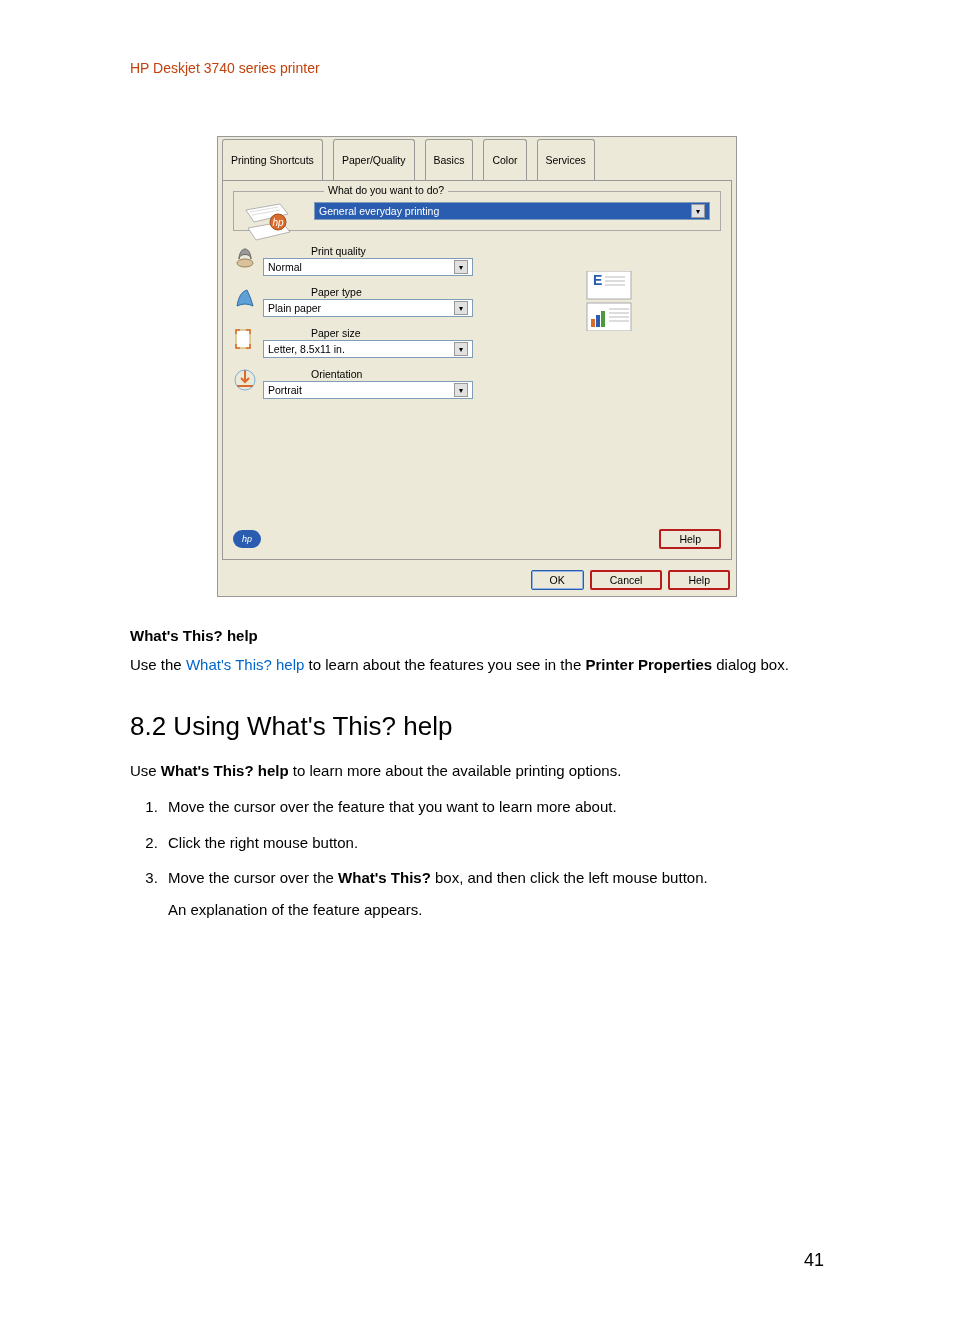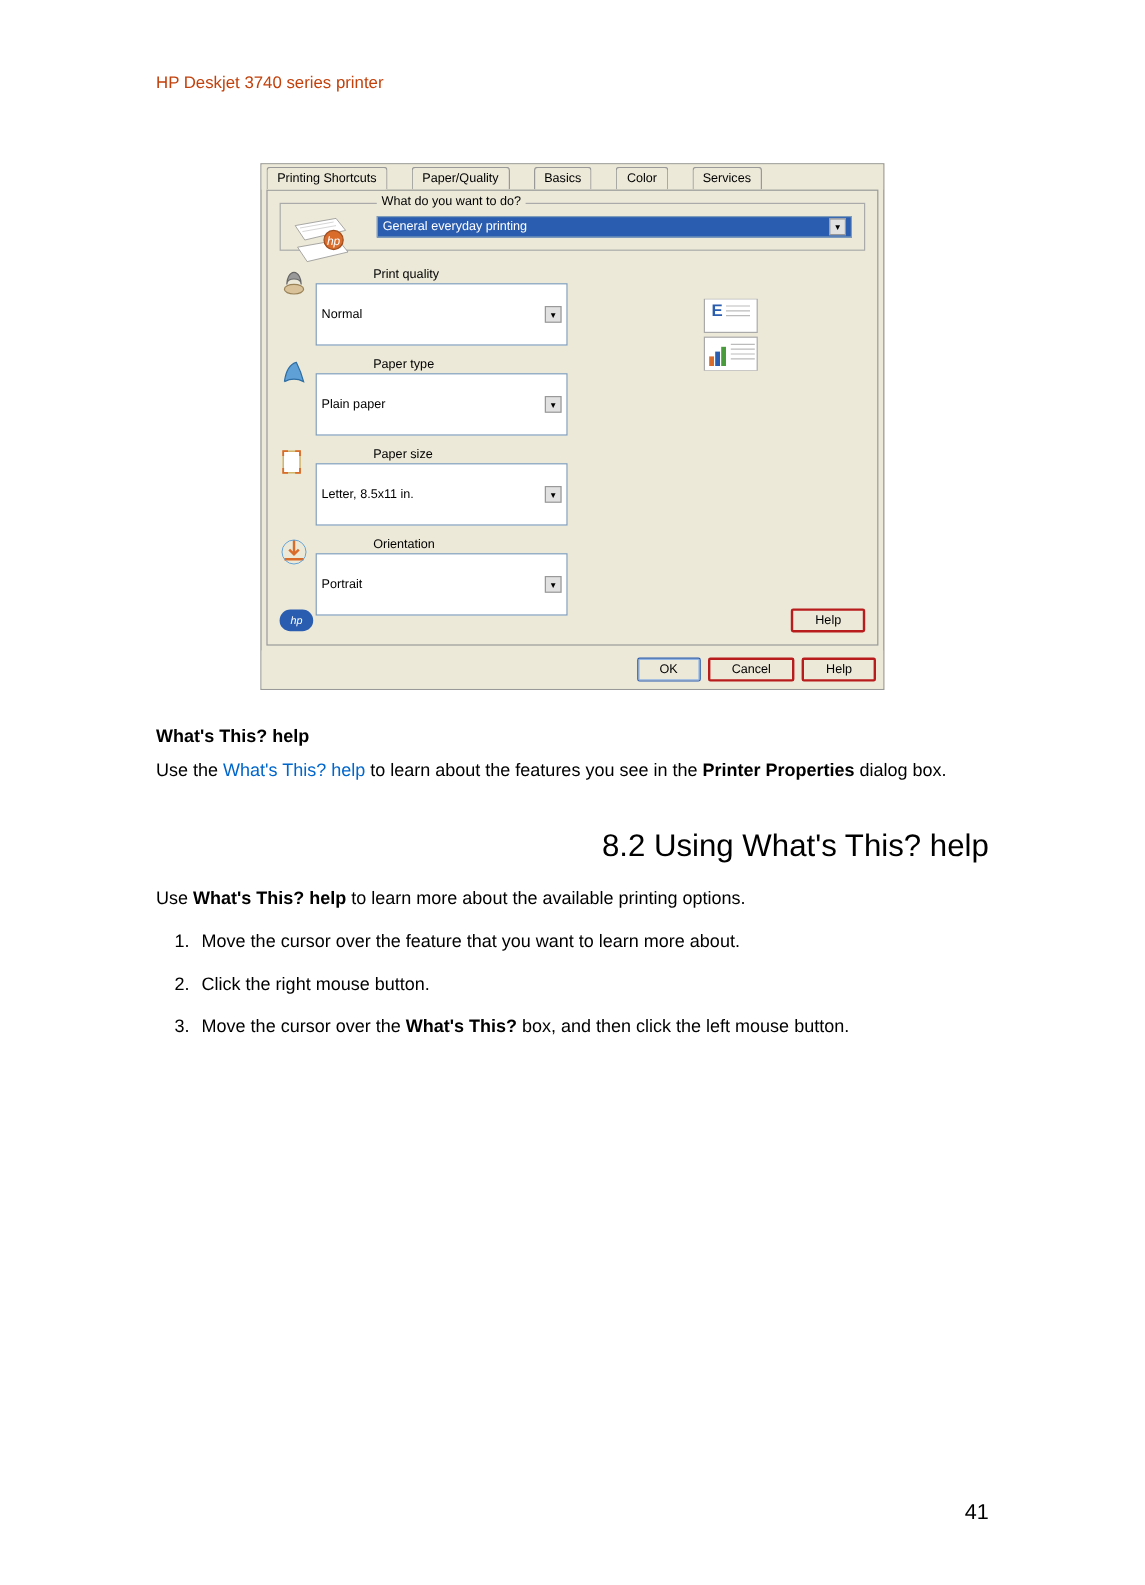--- a/index.html
+++ b/index.html
@@ -23,25 +23,25 @@
       border: 1px solid #999;
       font-family: Tahoma, sans-serif;
       font-size: 11px;
     }
     .tabs {
       display: flex;
       padding: 2px 4px 0 4px;
       background: #ece9d8;
     }
     .tab {
-      padding: 3px 8px;
+      padding: 14px 8px;
       border: 1px solid #999;
       border-bottom: none;
       background: #ece9d8;
-      margin-right: 20px;
+      margin-right: 10px;
       border-radius: 3px 3px 0 0;
       font-size: 10.5px;
     }
     .tab.active {
       background: #ece9d8;
       position: relative;
       z-index: 2;
     }
     .tab-content {
       border: 1px solid #999;
@@ -53,21 +53,21 @@
     }
     .fieldset-wrap {
       border: 1px solid #aaa;
       padding: 10px 10px 10px 80px;
       margin-bottom: 14px;
       position: relative;
     }
     .fieldset-legend {
       position: absolute;
       top: -8px;
-      left: 80px;
+      left: 90px;
       background: #ece9d8;
       padding: 0 4px;
       font-size: 10.5px;
     }
     .shortcut-icon {
       position: absolute;
       left: 6px;
       top: 8px;
       width: 62px;
       height: 52px;
@@ -113,21 +113,21 @@
     }
     .option-label {
       font-size: 10.5px;
       margin-bottom: 1px;
       padding-left: 48px;
     }
     .option-select {
       width: 100%;
       background: #fff;
       border: 1px solid #7f9db9;
-      padding: 18px 4px;
+      padding: 1px 4px;
       font-size: 10.5px;
       display: flex;
       justify-content: space-between;
       align-items: center;
     }
     .preview-icon {
       position: absolute;
       right: 90px;
       top: 90px;
       width: 60px;
@@ -182,21 +182,20 @@
       font-size: 15px;
       line-height: 1.5;
       margin-bottom: 12px;
     }
     .link-text { color: #0066cc; }
     .bold { font-weight: bold; }
     .main-heading {
       font-size: 26px;
       font-weight: 500;
       margin: 34px 0 18px 0;
-      text-align: right;
     }
     .ordered-list {
       margin-left: 32px;
       font-size: 15px;
       line-height: 1.7;
     }
     .ordered-list li { margin-bottom: 10px; padding-left: 6px; }
     .sub-text {
       margin-top: 6px;
       font-size: 15px;
@@ -354,16 +353,17 @@
   <li>
     <span>Move the cursor over the feature that you want to learn more about.</span>
   </li>
   <li>
     <span>Click the right mouse button.</span>
   </li>
   <li>
     <span>Move the cursor over the </span>
     <span class="bold">What's This?</span>
     <span> box, and then click the left mouse button.</span>
+    <div class="sub-text">An explanation of the feature appears.</div>
   </li>
 </ol>
 
 <div class="page-number">41</div>
 
 </body></html>

